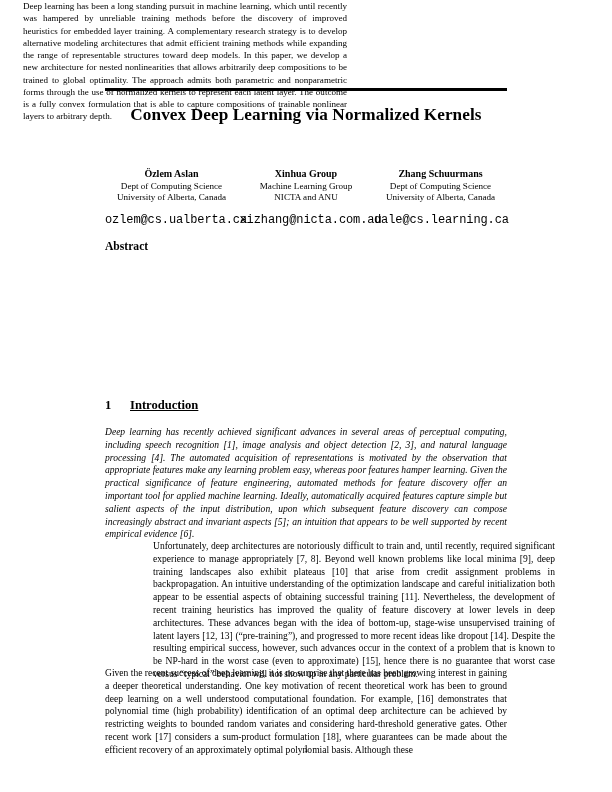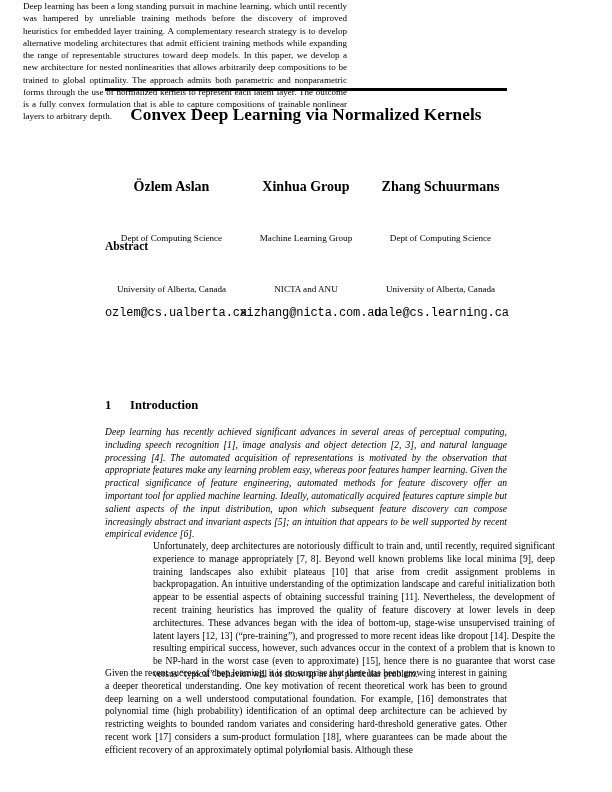--- a/index.html
+++ b/index.html
@@ -48,30 +48,28 @@
     top: 168px;
     display: flex;
     justify-content: space-between;
     align-items: flex-start;
   }
   .author {
     width: 133px;
     text-align: center;
   }
   .author-name {
-    font-size: 14px;
+    font-size: 10px;
     font-weight: bold;
     line-height: 12px;
     margin-bottom: 0.5px;
-    margin-top: 13px;
   }
   .author-aff {
     font-size: 9.1px;
     line-height: 11.4px;
-    margin-top: 40px;
   }
   .author-email {
     font-family: "Liberation Mono", "DejaVu Sans Mono", monospace;
     font-size: 12px;
     line-height: 12.5px;
     letter-spacing: -0.1px;
     margin-top: 11px;
   }
   
   .abstract-head {
@@ -88,20 +86,21 @@
     text-align: justify;
     text-justify: inter-word;
     hyphens: manual;
     padding-left: 23px;
   }
   
   .section-head {
     top: 398px;
     font-size: 12.6px;
     font-weight: bold;
+    text-decoration: underline;
   }
   .section-head .num {
     display: inline-block;
     width: 25px;
   }
   .body-text {
     font-size: 9.55px;
     line-height: 12.8px;
     text-align: justify;
     text-justify: inter-word;

